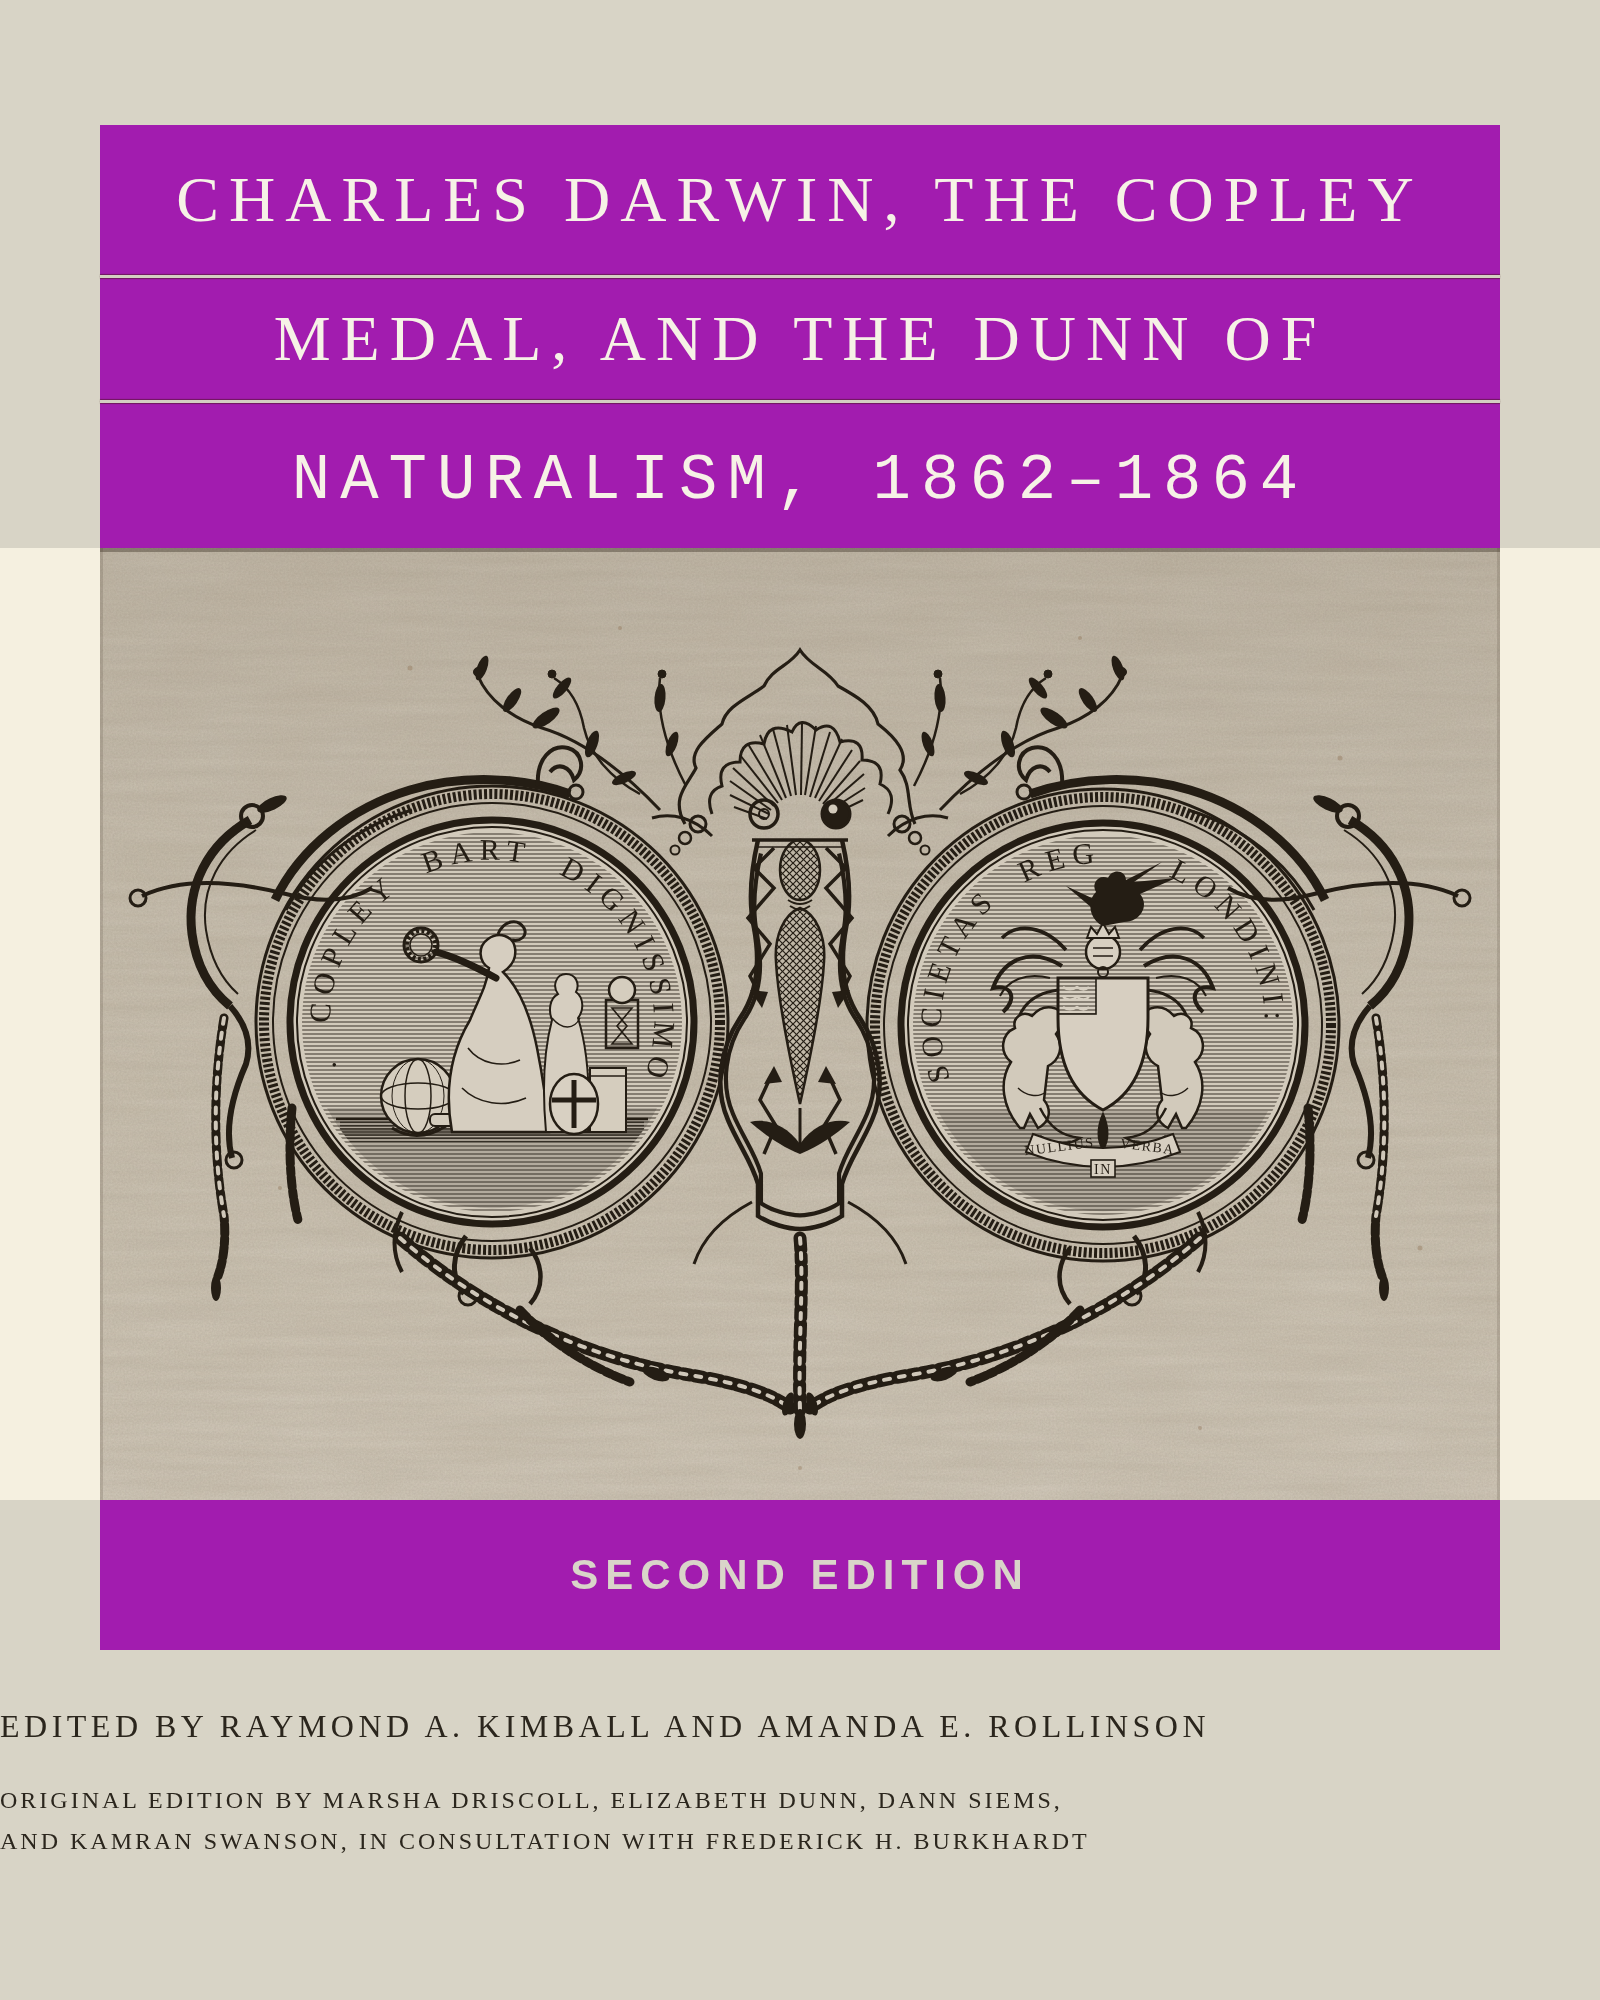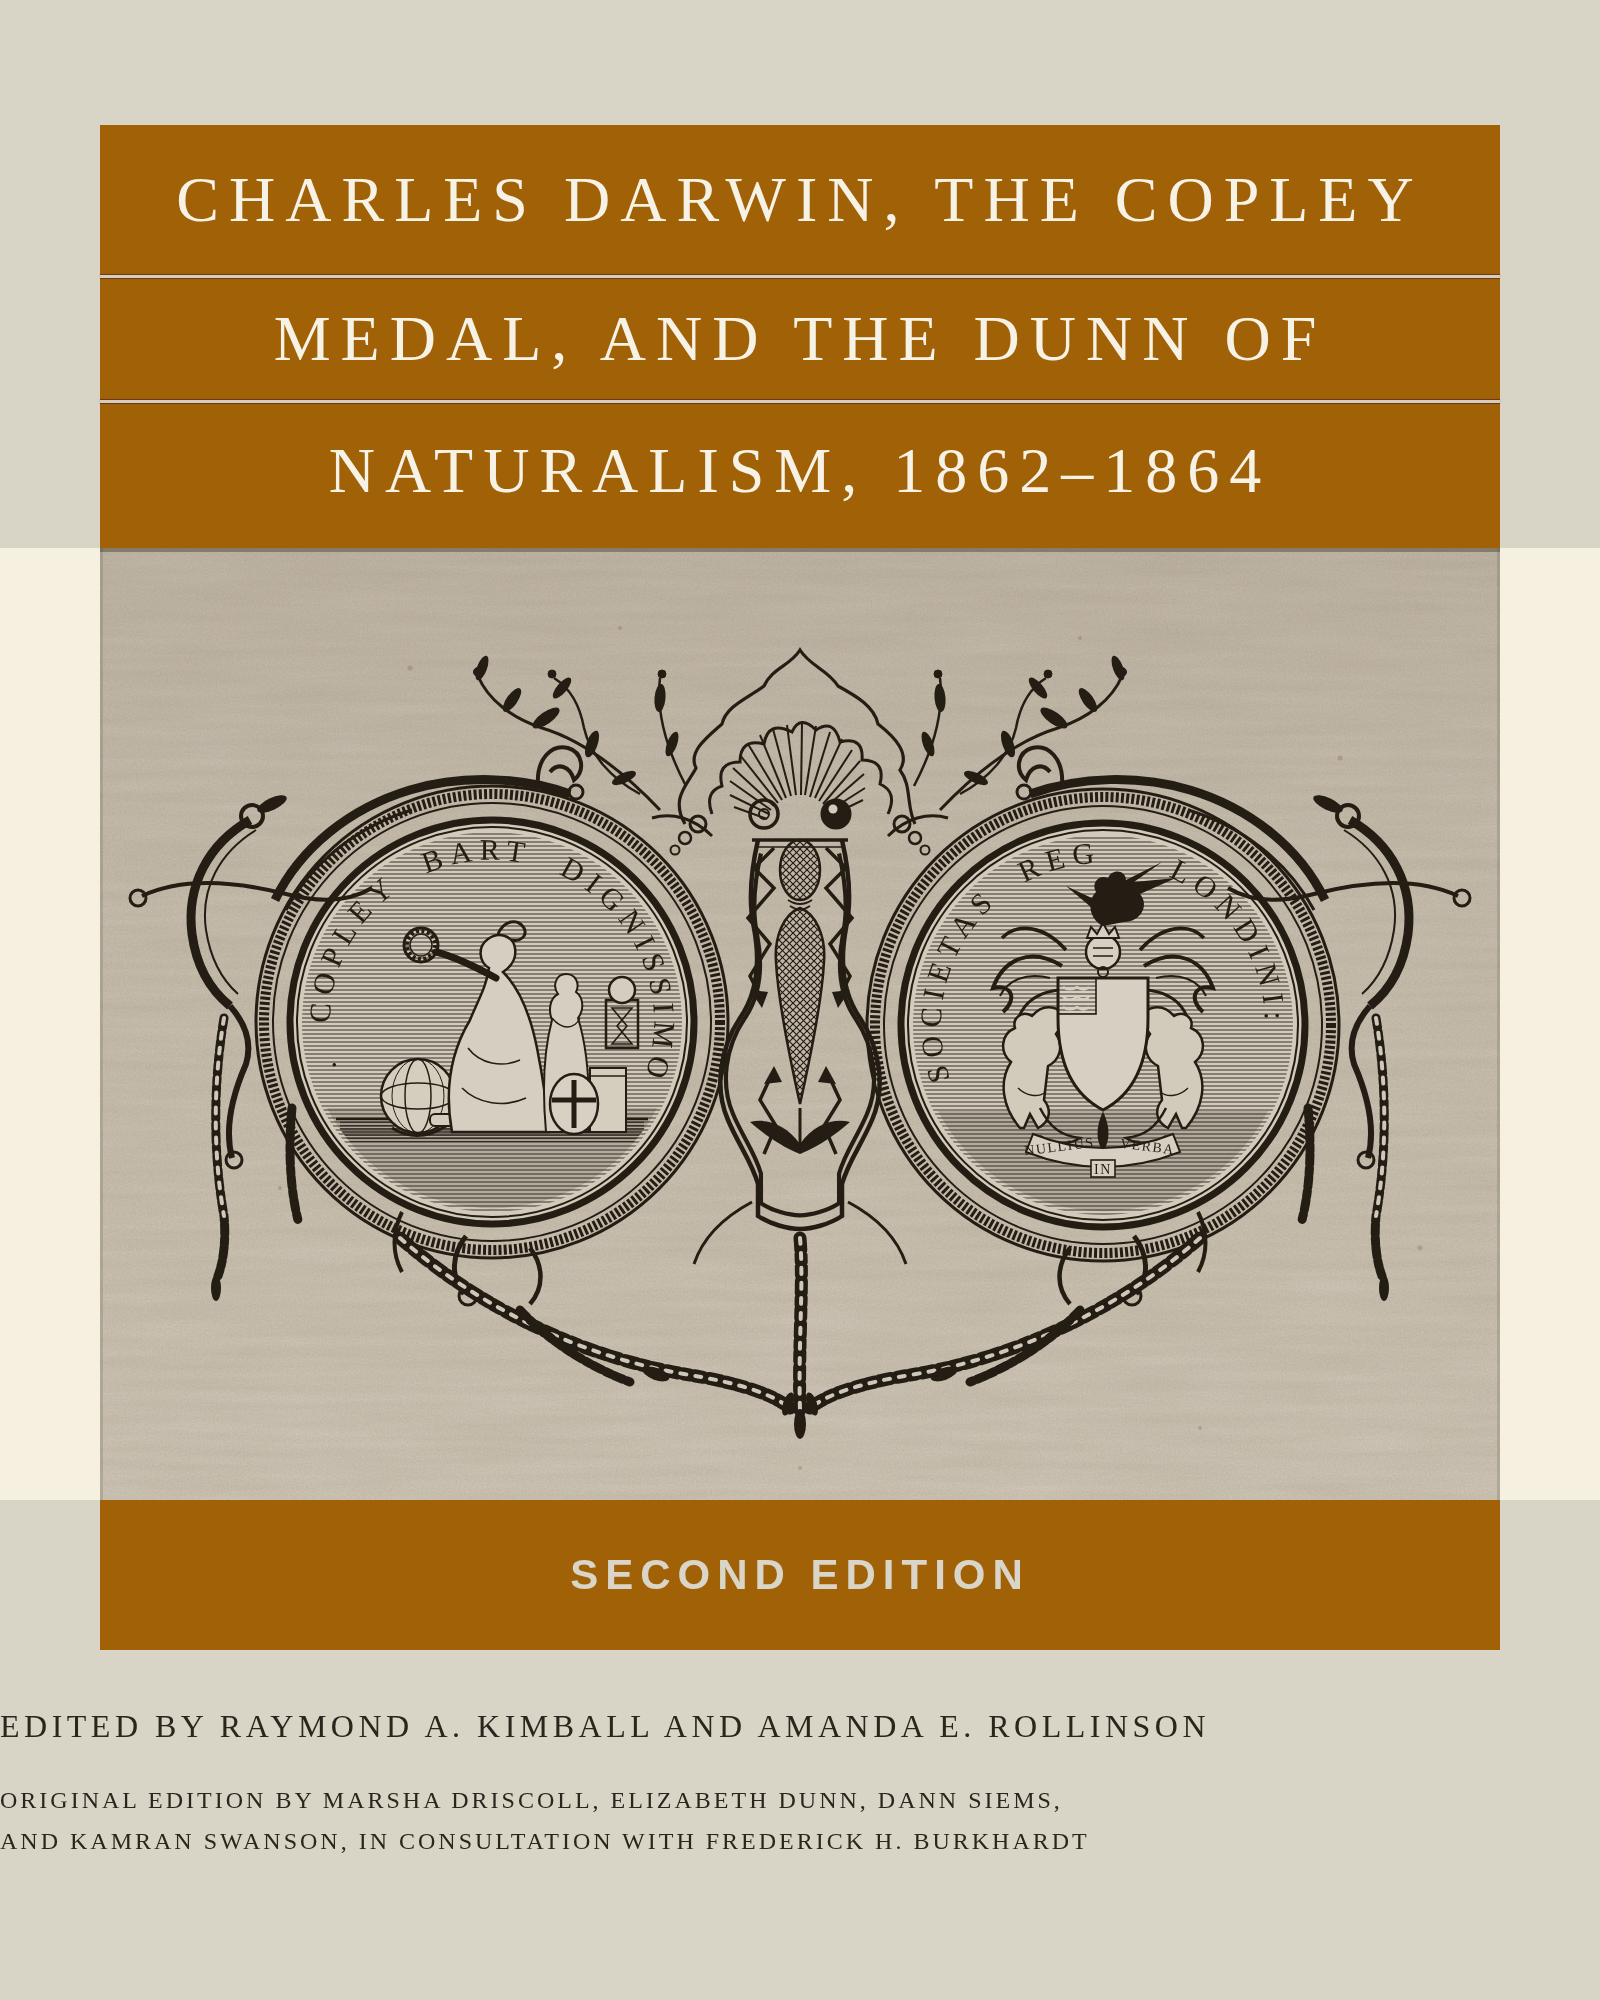--- a/index.html
+++ b/index.html
@@ -4,31 +4,31 @@
 <style>
   html,body{margin:0;padding:0;}
   body{
     width:1600px;height:2000px;
     background:#d8d4c6;
     font-family:"Liberation Serif", serif;
     -webkit-font-smoothing:antialiased;
   }
   .cover{position:relative;width:1600px;height:2000px;overflow:hidden;background:#d8d4c6;}
   .bg-band{position:absolute;left:0;top:548px;width:1600px;height:952px;background:#f5f0e0;}
-  .red-panel{position:absolute;left:100px;top:125px;width:1400px;height:1525px;background:#a16207;}
+  .red-panel{position:absolute;left:100px;top:125px;width:1400px;height:1525px;background:#a21caf;}
   .title-block{position:absolute;left:0;top:0;width:1400px;height:423px;}
   .title-row{
     position:absolute;left:0;width:100%;
     display:flex;align-items:center;justify-content:center;
     color:#f6f2e6;font-size:64px;letter-spacing:10px;white-space:nowrap;
     font-weight:400;
   }
   .title-row.r1{top:0;height:150px;}
   .title-row.r2{top:153px;height:122px;}
-  .title-row.r3{top:278px;height:135px;}
+  .title-row.r3{top:288px;height:135px;font-family:Liberation Mono, monospace;}
   .title-divider{
     position:absolute;left:0;width:1400px;height:3px;background:#d4cec2;
     box-shadow:0 -1px 1px rgba(70,20,28,.55), 0 1px 1px rgba(70,20,28,.55);
   }
   .title-divider.d1{top:150px;}
   .title-divider.d2{top:275px;}
   .engraving{position:absolute;left:0;top:423px;width:1400px;height:952px;}
   .engraving svg{display:block;width:1400px;height:952px;}
   .edition{
     position:absolute;left:0;top:1375px;width:1400px;height:150px;

